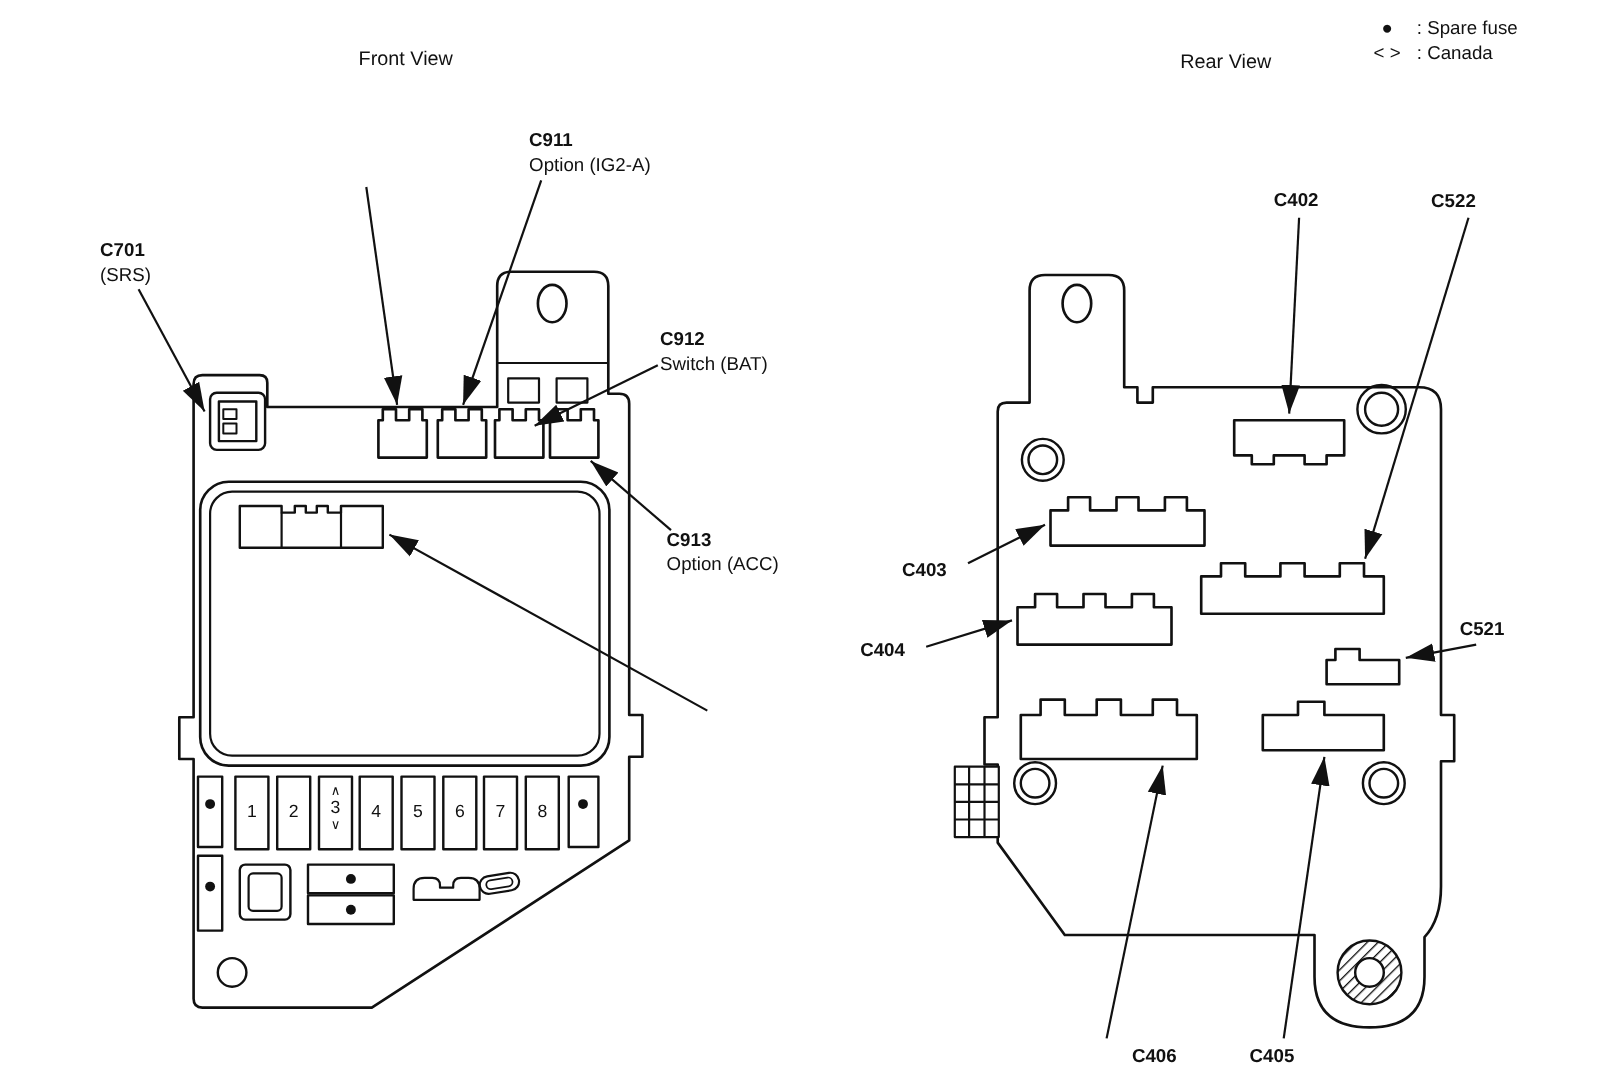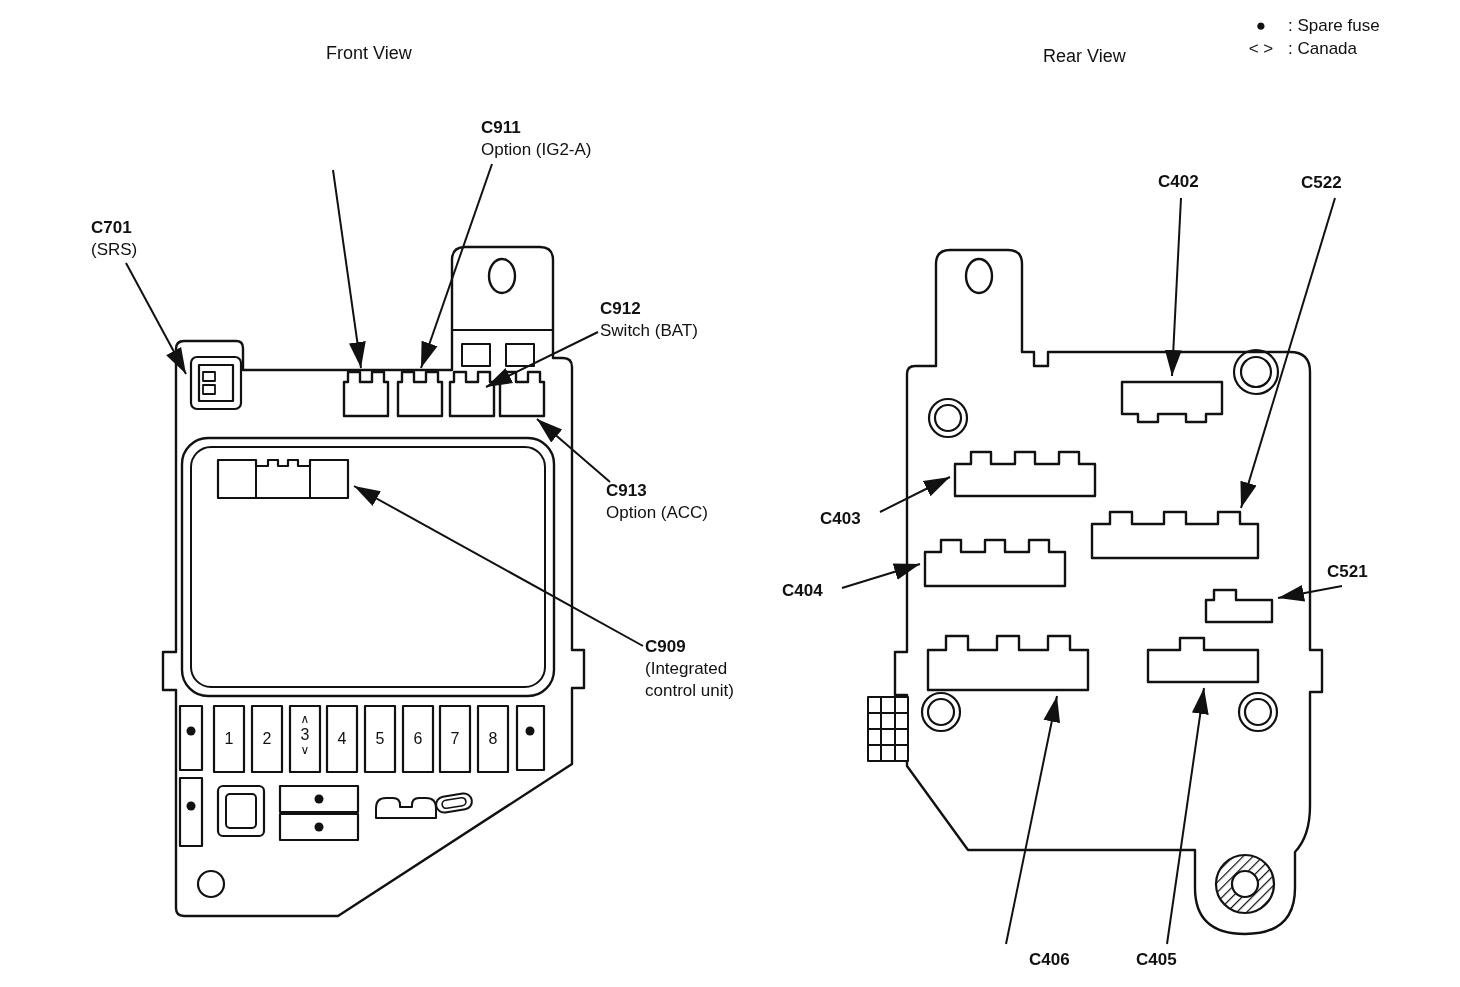--- a/index.html
+++ b/index.html
@@ -149,21 +149,21 @@
         <line x1="880" y1="512" x2="950" y2="477"></line>
         <line x1="842" y1="588" x2="920" y2="564"></line>
         <line x1="1342" y1="586" x2="1278" y2="598"></line>
         <line x1="1006" y1="944" x2="1057" y2="696"></line>
         <line x1="1167" y1="944" x2="1204" y2="688"></line>
       </g>
     </g>
   </svg>
 
   <div class="title" style="left:326px;top:42px">Front View</div>
-  <div class="title" style="left:1043px;top:45px">Rear View</div>
+  <div class="title" style="left:1073px;top:45px">Rear View</div>
 
   <div class="legend">
     <span class="sym">●</span>
     <span>: Spare fuse</span>
     <span class="sym">&lt; &gt;</span>
     <span>: Canada</span>
   </div>
 
   <div class="lbl" style="left:481px;top:117px">
     <div class="cid">C911</div>
@@ -173,25 +173,20 @@
     <div class="cid">C701</div>
     <div class="cdesc">(SRS)</div>
   </div>
   <div class="lbl" style="left:600px;top:298px">
     <div class="cid">C912</div>
     <div class="cdesc">Switch (BAT)</div>
   </div>
   <div class="lbl" style="left:606px;top:480px">
     <div class="cid">C913</div>
     <div class="cdesc">Option (ACC)</div>
-  </div>
-  <div class="lbl" style="left:645px;top:636px">
-    <div class="cid">C909</div>
-    <div class="cdesc">(Integrated</div>
-    <div class="cdesc">control unit)</div>
   </div>
 
   <div class="lbl cid" style="left:1158px;top:171px">C402</div>
   <div class="lbl cid" style="left:1301px;top:172px">C522</div>
   <div class="lbl cid" style="left:820px;top:508px">C403</div>
   <div class="lbl cid" style="left:782px;top:580px">C404</div>
   <div class="lbl cid" style="left:1327px;top:561px">C521</div>
   <div class="lbl cid" style="left:1029px;top:949px">C406</div>
   <div class="lbl cid" style="left:1136px;top:949px">C405</div>
 

